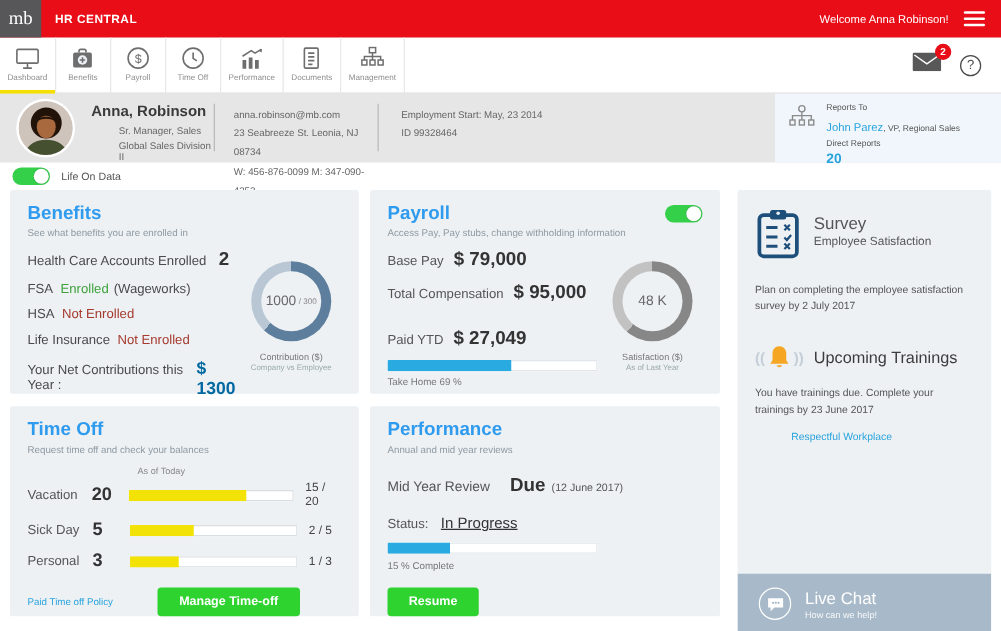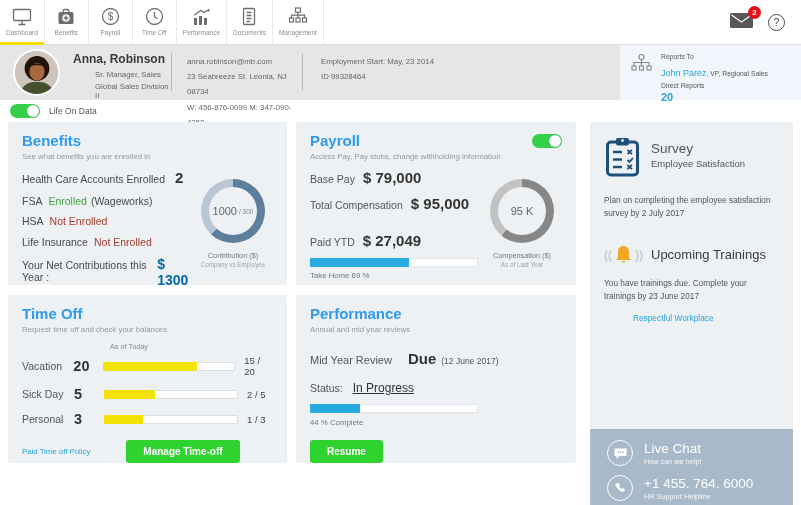--- a/index.html
+++ b/index.html
@@ -141,20 +141,30 @@
     display:flex; align-items:center; justify-content:center; }
   .lc-txt { margin-left:11px; }
   .lc-title { font-size:13.5px; }
   .lc-sub { font-size:7.3px; opacity:.9; margin-top:1px; }
 </style>
 </head>
 <body>
 
 <div class="app">
 
+  <div class="topbar">
+    <div class="logo-box">mb</div>
+    <div class="app-title">HR CENTRAL</div>
+    <div class="welcome">Welcome Anna Robinson!</div>
+    <div class="hamburger">
+        <span></span>
+        <span></span>
+        <span></span>
+      </div>
+  </div>
 
   <div class="navbar">
     <div class="nav-item active">
       <span class="nav-icon">
         <svg width="20" height="18" viewBox="0 0 20 18" fill="none" stroke="#6e6e6e" stroke-width="1.3">
           <rect x="1.5" y="1.5" width="17" height="11" rx="1"></rect>
             <path d="M10 12.5v3.5M6.5 16.5h7"></path>
         </svg>
         </span>
       <span class="nav-label">Dashboard</span>
@@ -352,24 +362,24 @@
             <span class="money">$ 27,049</span>
           </div>
           <div class="hbar">
             <div class="fill-blue" style="width: 59%;"></div>
           </div>
           <div class="takehome">Take Home  69 %</div>
         </div>
         <div class="donut-col">
           <div class="donut" style="background: conic-gradient(rgb(135, 135, 135) 0%, rgb(135, 135, 135) 61%, rgb(194, 194, 194) 61%, rgb(194, 194, 194) 100%);">
             <div class="donut-hole">
-              <span class="donut-center-main">95 K</span>
+              <span class="donut-center-main">48 K</span>
             </div>
           </div>
-          <div class="donut-cap">Compensation ($)</div>
+          <div class="donut-cap">Satisfaction ($)</div>
           <div class="donut-subcap">As of Last Year</div>
         </div>
       </div>
     </div>
 
     <div class="card card-timeoff">
       <div class="card-title">Time Off</div>
       <div class="card-sub">Request time off and check your balances</div>
       <div class="to-grid">
         <div class="asof">As of Today</div>
@@ -412,21 +422,21 @@
         <span class="due">Due</span>
         <span class="due-date">(12 June 2017)</span>
       </div>
       <div class="perf-status">
         <span>Status:</span>
         <span class="stat">In Progress</span>
       </div>
       <div class="hbar" style="margin-top:9px;">
         <div class="fill-blue" style="width: 30%;"></div>
       </div>
-      <div class="pct-label">44 % Complete</div>
+      <div class="pct-label">15 % Complete</div>
       <div class="perf-btn">
         <button class="btn-green">Resume</button>
       </div>
     </div>
 
     <div class="card right-col">
       <div class="survey-sec">
         <div class="survey-head">
           <span>
             <svg width="37" height="43" viewBox="0 0 37 43">

